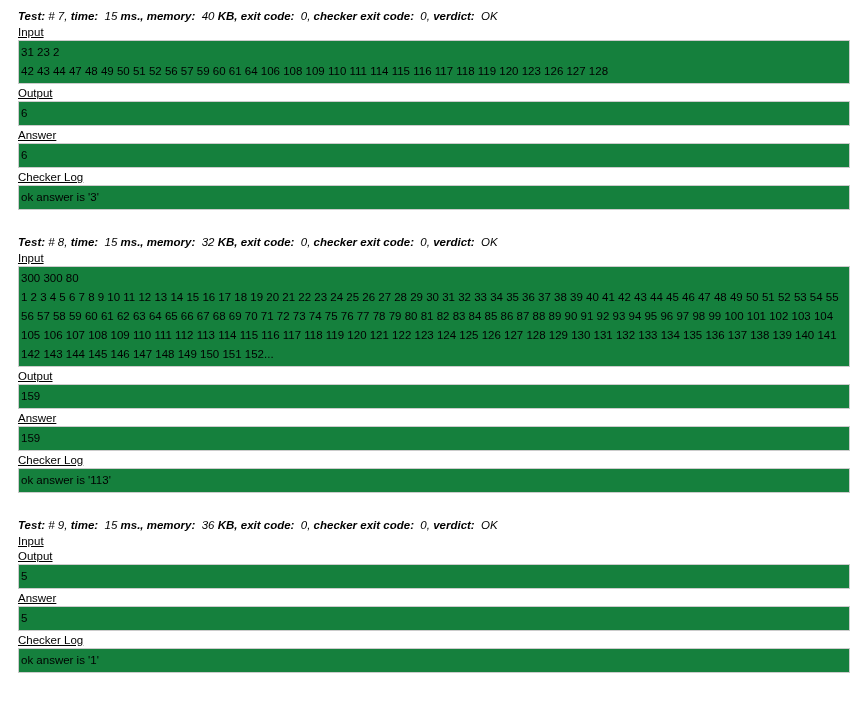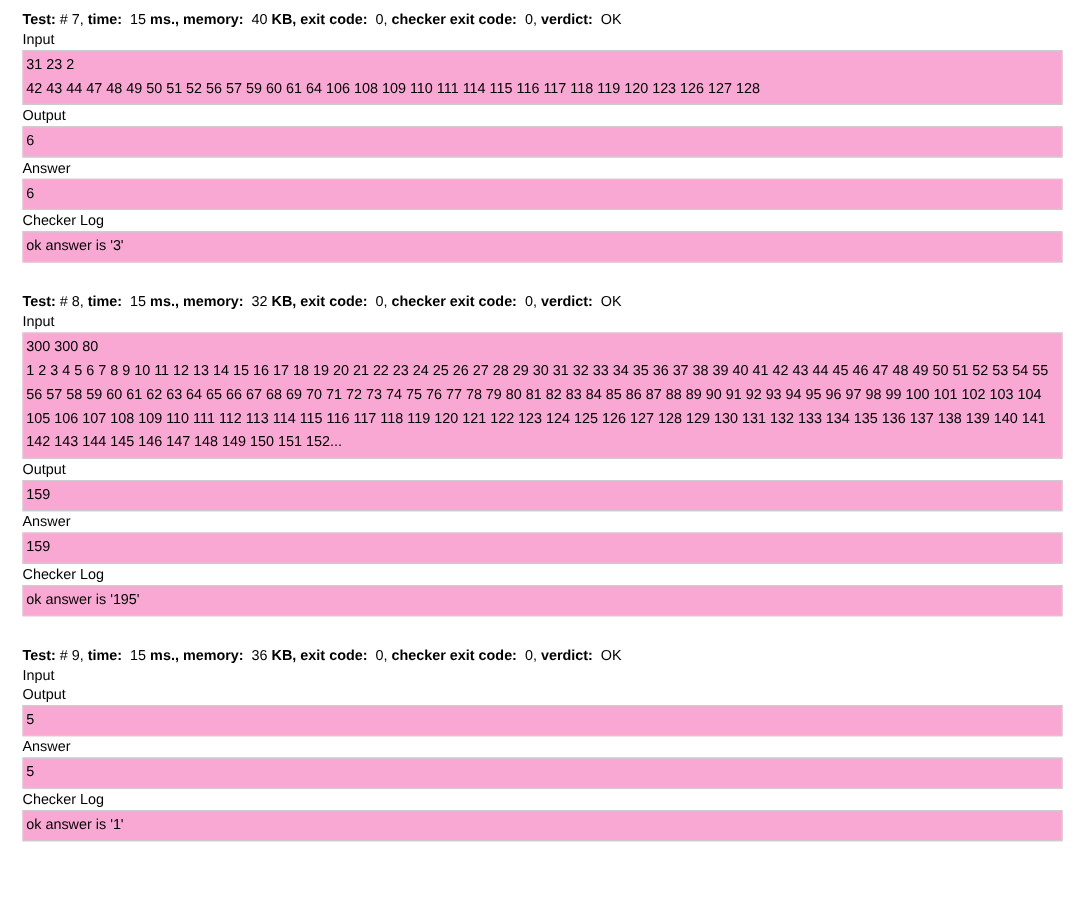--- a/index.html
+++ b/index.html
@@ -9,29 +9,31 @@
     font-family: Verdana, Arial, sans-serif;
     font-size: 11.5px;
     color: #000;
     width: 868px;
   }
   .block {
     padding: 8px 18px 14px 18px;
   }
   .header-line {
     margin: 2px 0 4px 0;
+    font-style: italic;
   }
   .header-line .lbl { font-weight: bold; }
   .header-line .val { font-weight: normal; }
   .section-label {
     margin: 3px 0 2px 0;
     padding: 0;
+    text-decoration: underline;
   }
   .file {
-    background: #f9a8d4;
+    background: #15803d;
     border: 1px solid #ccc;
     padding: 2px 2px 2px 2px;
     font-family: Verdana, Arial, sans-serif;
     font-size: 11.5px;
     line-height: 1.65;
     white-space: pre-wrap;
     word-break: break-word;
     overflow-wrap: break-word;
     margin: 0 0 2px 0;
   }
@@ -55,21 +57,21 @@
     <div class="block">
       <div class="header-line"><span class="lbl">Test:</span> <span class="val"># 8,</span> <span class="lbl">time:</span>&nbsp; <span class="val">15</span> <span class="lbl">ms.,</span> <span class="lbl">memory:</span>&nbsp; <span class="val">32</span> <span class="lbl">KB,</span> <span class="lbl">exit code:</span>&nbsp; <span class="val">0,</span> <span class="lbl">checker exit code:</span>&nbsp; <span class="val">0,</span> <span class="lbl">verdict:</span>&nbsp; <span class="val">OK</span></div>
       <div class="section-label">Input</div>
       <pre class="file">300 300 80
 1 2 3 4 5 6 7 8 9 10 11 12 13 14 15 16 17 18 19 20 21 22 23 24 25 26 27 28 29 30 31 32 33 34 35 36 37 38 39 40 41 42 43 44 45 46 47 48 49 50 51 52 53 54 55 56 57 58 59 60 61 62 63 64 65 66 67 68 69 70 71 72 73 74 75 76 77 78 79 80 81 82 83 84 85 86 87 88 89 90 91 92 93 94 95 96 97 98 99 100 101 102 103 104 105 106 107 108 109 110 111 112 113 114 115 116 117 118 119 120 121 122 123 124 125 126 127 128 129 130 131 132 133 134 135 136 137 138 139 140 141 142 143 144 145 146 147 148 149 150 151 152...</pre>
       <div class="section-label">Output</div>
       <pre class="file">159</pre>
       <div class="section-label">Answer</div>
       <pre class="file">159</pre>
       <div class="section-label">Checker Log</div>
-      <pre class="file">ok answer is '195'</pre>
+      <pre class="file">ok answer is '113'</pre>
     </div>
     <div class="block">
       <div class="header-line"><span class="lbl">Test:</span> <span class="val"># 9,</span> <span class="lbl">time:</span>&nbsp; <span class="val">15</span> <span class="lbl">ms.,</span> <span class="lbl">memory:</span>&nbsp; <span class="val">36</span> <span class="lbl">KB,</span> <span class="lbl">exit code:</span>&nbsp; <span class="val">0,</span> <span class="lbl">checker exit code:</span>&nbsp; <span class="val">0,</span> <span class="lbl">verdict:</span>&nbsp; <span class="val">OK</span></div>
       <div class="section-label">Input</div>
       <div class="section-label">Output</div>
       <pre class="file">5</pre>
       <div class="section-label">Answer</div>
       <pre class="file">5</pre>
       <div class="section-label">Checker Log</div>
       <pre class="file">ok answer is '1'</pre>

